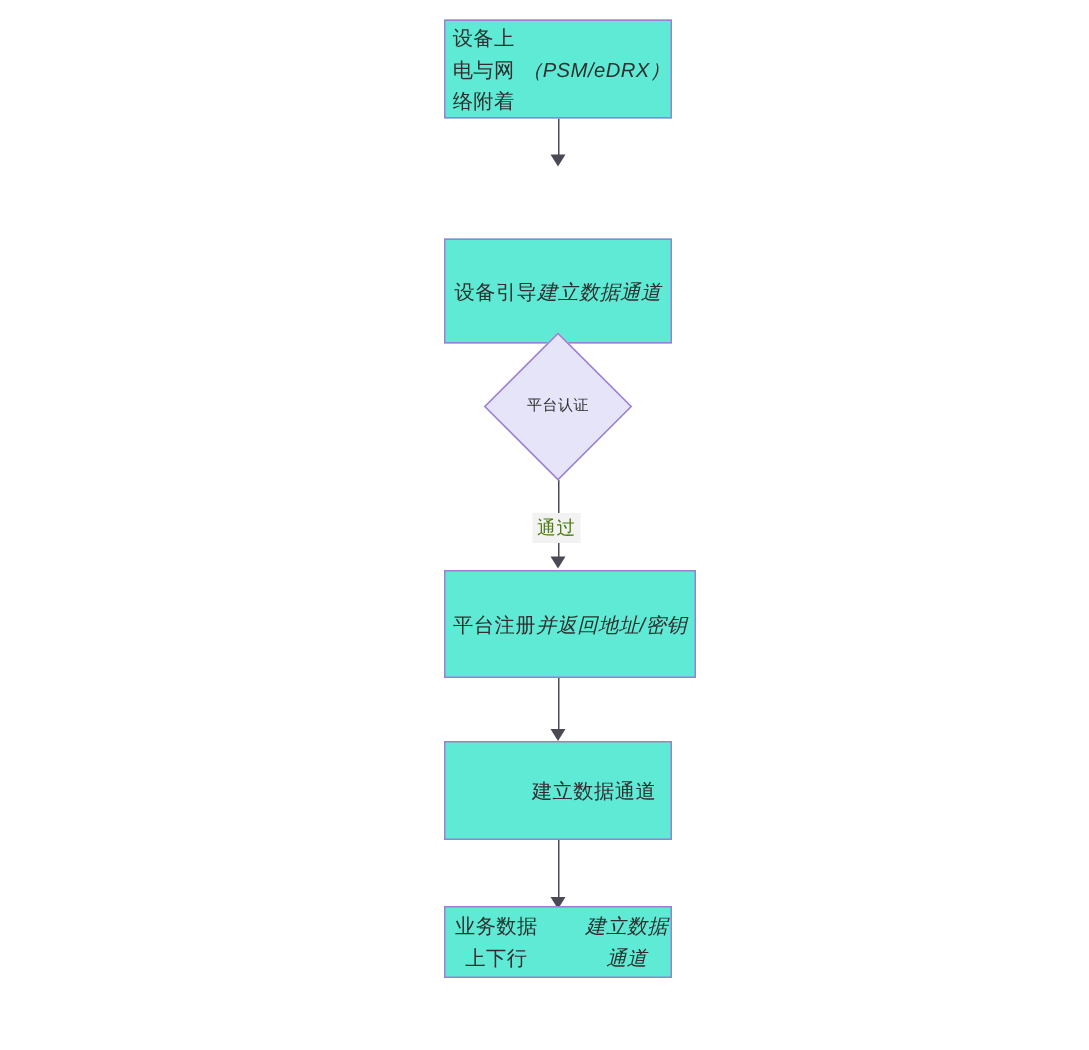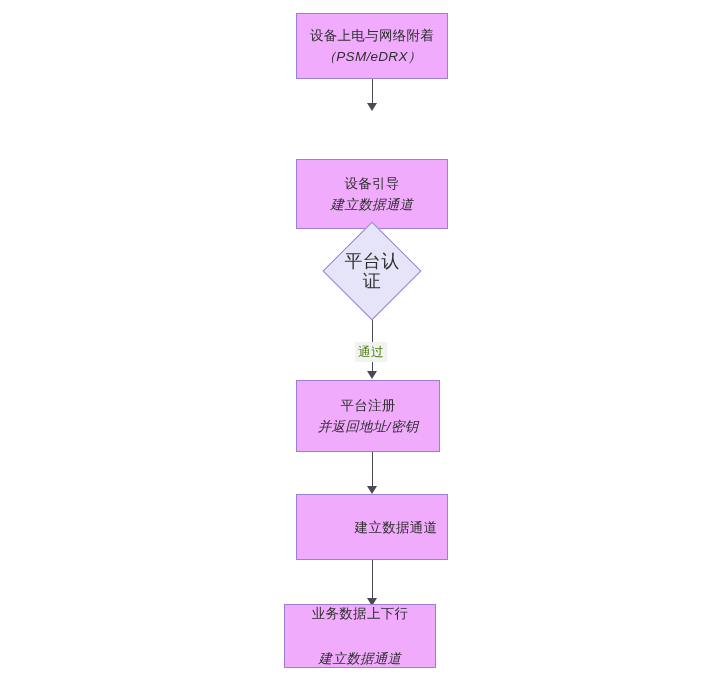--- a/index.html
+++ b/index.html
@@ -18,24 +18,23 @@
     position: relative;
     width: 726px;
     height: 700px;
     background: #ffffff;
   }
 
   
   .node {
     position: absolute;
     box-sizing: border-box;
-    background: #f0abfc;
+    background: #5eead4;
     border: 1.4px solid #9b7fd4;
     display: flex;
-    flex-direction: column;
     align-items: center;
     justify-content: center;
     text-align: center;
     font-size: 13.5px;
     line-height: 21px;
     color: #2f2f2f;
     letter-spacing: 0.3px;
     z-index: 3;
   }
   .node .line2 { display: block; font-style: italic; }
@@ -55,25 +54,25 @@
     width: 100%;
     height: 100%;
     background: #e6e4f8;
     border: 1.4px solid #9b7fd4;
     box-sizing: border-box;
     transform: rotate(45deg);
   }
   .diamond-label {
     position: relative;
     z-index: 2;
-    font-size: 18px;
+    font-size: 10px;
     line-height: 20px;
     color: #2f2f2f;
     letter-spacing: 0.3px;
-    text-align: center;
+    text-align: left;
   }
 
   
   .connector {
     position: absolute;
     width: 1.2px;
     background: #4a4a55;
     z-index: 1;
   }
   .arrowhead {
@@ -122,33 +121,33 @@
 
   <div class="diamond-wrap" style="left:337px; top:236px; width:70px; height:70px;">
     <div class="diamond-shape"></div>
     <div class="diamond-label">平台认证</div>
   </div>
 
   <div class="connector" style="left:371.5px; top:320px; height:52px;"></div>
   <div class="edge-label" style="left:355px; top:342px;">通过</div>
   <div class="arrowhead" style="left:367px; top:371px;"></div>
 
-  <div class="node" style="left:296px; top:380px; width:144px; height:72px;">
+  <div class="node" style="left:296px; top:380px; width:168px; height:72px;">
     <span>平台注册</span>
     <span class="line2">并返回地址/密钥</span>
   </div>
 
   <div class="connector" style="left:371.5px; top:452px; height:36px;"></div>
   <div class="arrowhead" style="left:367px; top:486px;"></div>
 
   <div class="node" style="left:296px; top:494px; width:152px; height:66px;padding-left:48px;">
     <span>建立数据通道</span>
   </div>
 
   <div class="connector" style="left:371.5px; top:560px; height:40px;"></div>
   <div class="arrowhead" style="left:367px; top:598px;"></div>
 
-  <div class="node" style="left:284px; top:604px; width:152px; height:64px;gap:24px;">
+  <div class="node" style="left:296px; top:604px; width:152px; height:48px;gap:24px;">
     <span>业务数据上下行</span>
     <span class="line2">建立数据通道</span>
   </div>
 
 </div>
 
 </body></html>

